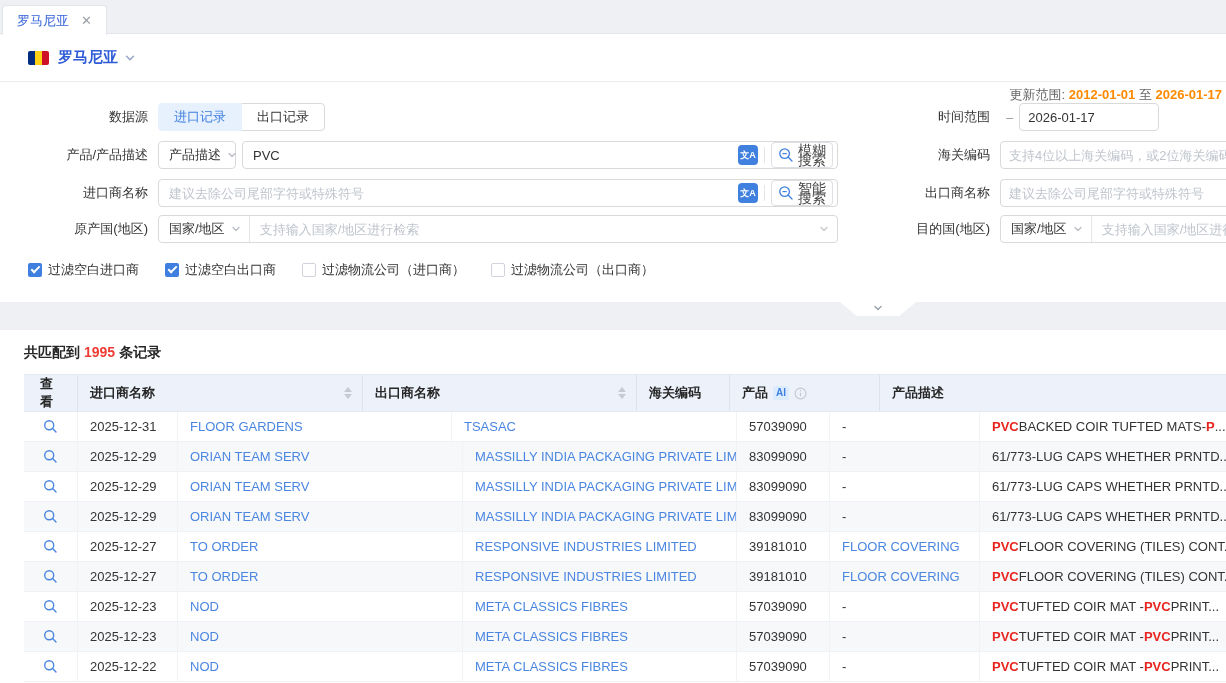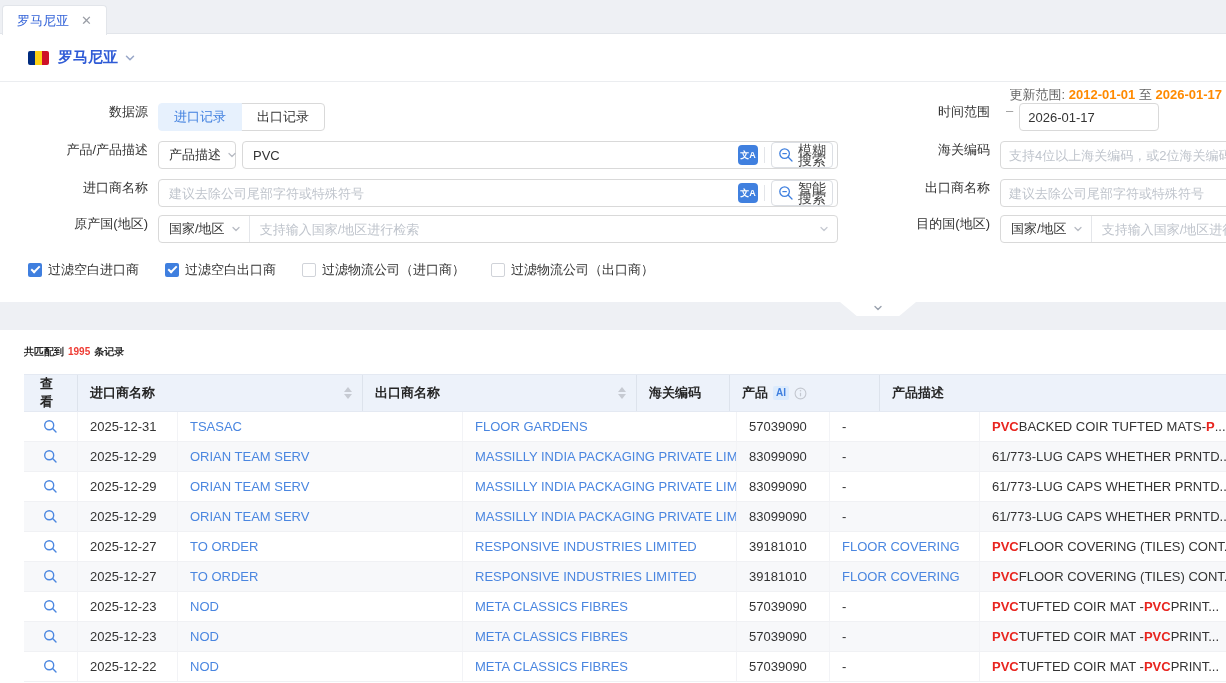--- a/index.html
+++ b/index.html
@@ -16,21 +16,21 @@
   
   .country-bar{height:48px;display:flex;align-items:center;padding-left:28px;gap:9px;border-bottom:1px solid #ebedf0;box-sizing:border-box;}
   .flag{width:21px;height:14px;display:flex;border-radius:2px;overflow:hidden;flex:none;}
   .flag i{flex:1;}
   .flag .b{background:#002b7f}.flag .y{background:#fcd116}.flag .r{background:#ce1126}
   .country-name{font-size:15px;font-weight:bold;color:#2f5bd6;}
   
   .filter{position:relative;height:220px;background:#fff;}
   .update-range{position:absolute;top:4px;right:4px;font-size:13px;color:#666;white-space:nowrap;}
   .update-range .orange{color:#ff8a00;font-weight:bold;}
-  .frow{position:absolute;display:flex;align-items:flex-start;white-space:nowrap;}
+  .frow{position:absolute;display:flex;align-items:center;white-space:nowrap;}
   .flabel{width:130px;text-align:right;margin-right:10px;color:#333;flex:none;}
   .flabel-r{width:76px;text-align:right;margin-right:10px;color:#333;flex:none;}
   .inp,.sel,.combo,.inp-group{height:28px;border:1px solid #d9d9d9;border-radius:4px;background:#fff;box-sizing:border-box;
     display:flex;align-items:center;font-size:13px;color:#333;}
   input{border:none;outline:none;background:transparent;font:inherit;color:#333;flex:1;min-width:0;padding:0;}
   input::placeholder{color:#bfc4cc;}
   .sel{padding:0 8px 0 10px;gap:6px;justify-content:space-between;}
   .inp{padding:0 8px;}
   .inp-group{padding:0 4px 0 10px;}
   .combo{padding:0;}
@@ -55,21 +55,21 @@
   .cb.checked::after{content:"";display:block;width:7px;height:3px;border-left:2px solid #fff;border-bottom:2px solid #fff;
     transform:rotate(-45deg);margin:3px 0 0 2.5px;}
   .cb.un{border:1px solid #d0d3d9;background:#fff;}
   .check-item span.lbl{margin-left:6px;}
   
   .band{height:28px;background:#eef0f4;position:relative;}
   .collapse-handle{position:absolute;left:840px;top:0;width:76px;height:14px;background:#fff;
     clip-path:polygon(0 0,100% 0,78% 100%,22% 100%);display:flex;align-items:flex-start;justify-content:center;cursor:pointer;}
   
   .results{background:#fff;padding-top:12px;height:353px;box-sizing:border-box;}
-  .summary{margin-left:24px;font-size:10px;font-weight:bold;color:#262626;height:20px;line-height:20px;}
+  .summary{margin-left:24px;font-size:14px;font-weight:bold;color:#262626;height:20px;line-height:20px;}
   .summary .count{color:#ee3b33;margin:0 4px;}
   .table{margin:12px 0 0 24px;width:1360px;}
   .thead{display:flex;height:38px;background:#edf2fa;border-top:1px solid #e4e9f2;border-bottom:1px solid #e4e9f2;box-sizing:border-box;}
   .th{display:flex;align-items:center;padding:0 10px 0 12px;border-right:1px solid #dde3ec;box-sizing:border-box;
       font-weight:bold;color:#262626;justify-content:space-between;}
   .th:last-child{border-right:none;}
   .th .left{display:flex;align-items:center;gap:5px;}
   .tr{display:flex;height:30px;align-items:center;border-bottom:1px solid #f0f1f4;box-sizing:border-box;background:#fff;}
   .tr.alt{background:#f7f8fa;}
   .td{padding:0 10px 0 12px;box-sizing:border-box;overflow:hidden;white-space:nowrap;height:100%;display:flex;align-items:center;border-right:1px solid #f2f3f6;}
@@ -321,25 +321,25 @@
         <div class="tr ">
           <div class="td c0">
             <span style="display:flex;">
               <svg width="15" height="15" viewBox="0 0 15 15">
                 <circle cx="6.2" cy="6.2" r="4.5" fill="none" stroke="#4a86e0" stroke-width="1.4"></circle>
                 <line x1="9.6" y1="9.6" x2="13" y2="13" stroke="#4a86e0" stroke-width="1.4" stroke-linecap="round"></line>
               </svg>
             </span>
           </div>
           <div class="td c1">2025-12-31</div>
+          <div class="td c3">
+            <span class="link">FLOOR GARDENS</span>
+          </div>
           <div class="td c2">
             <span class="link">TSASAC</span>
-          </div>
-          <div class="td c3">
-            <span class="link">FLOOR GARDENS</span>
           </div>
           <div class="td c4">57039090</div>
           <div class="td c5">
             <span>-</span>
           </div>
           <div class="td c6">
             <span class="hl">PVC</span>
             <span> BACKED COIR TUFTED MATS-</span>
             <span class="hl">P</span>
             <span>...</span>

